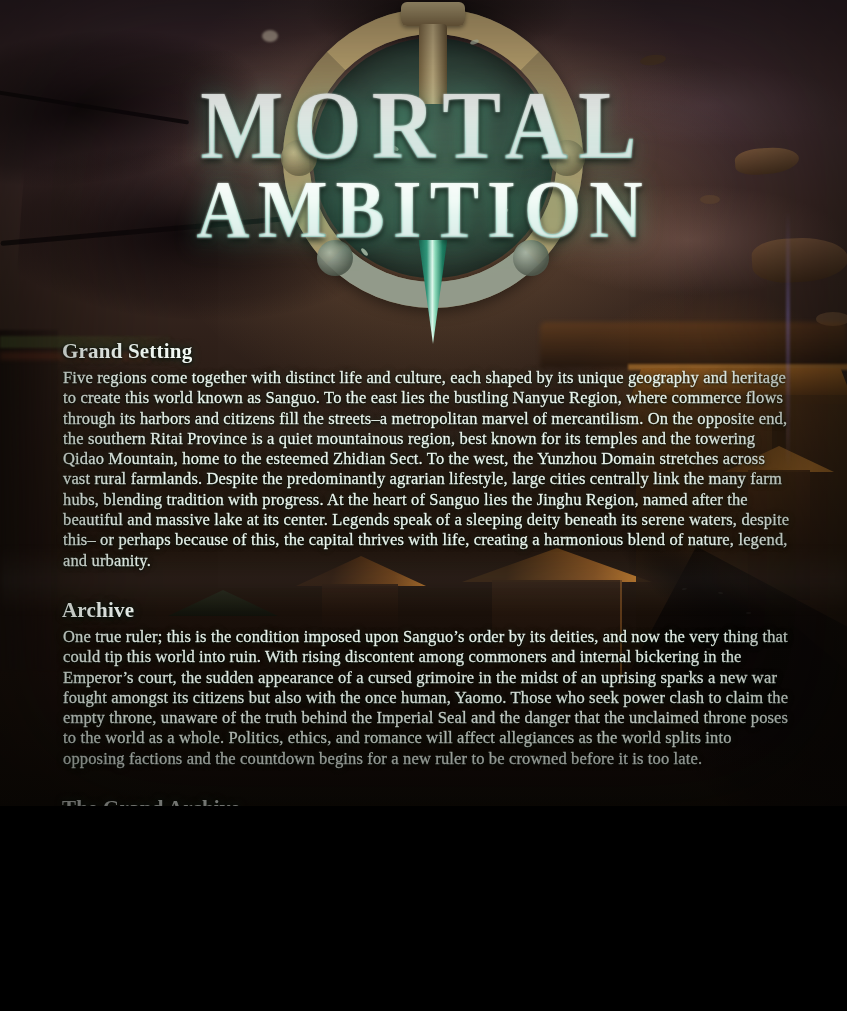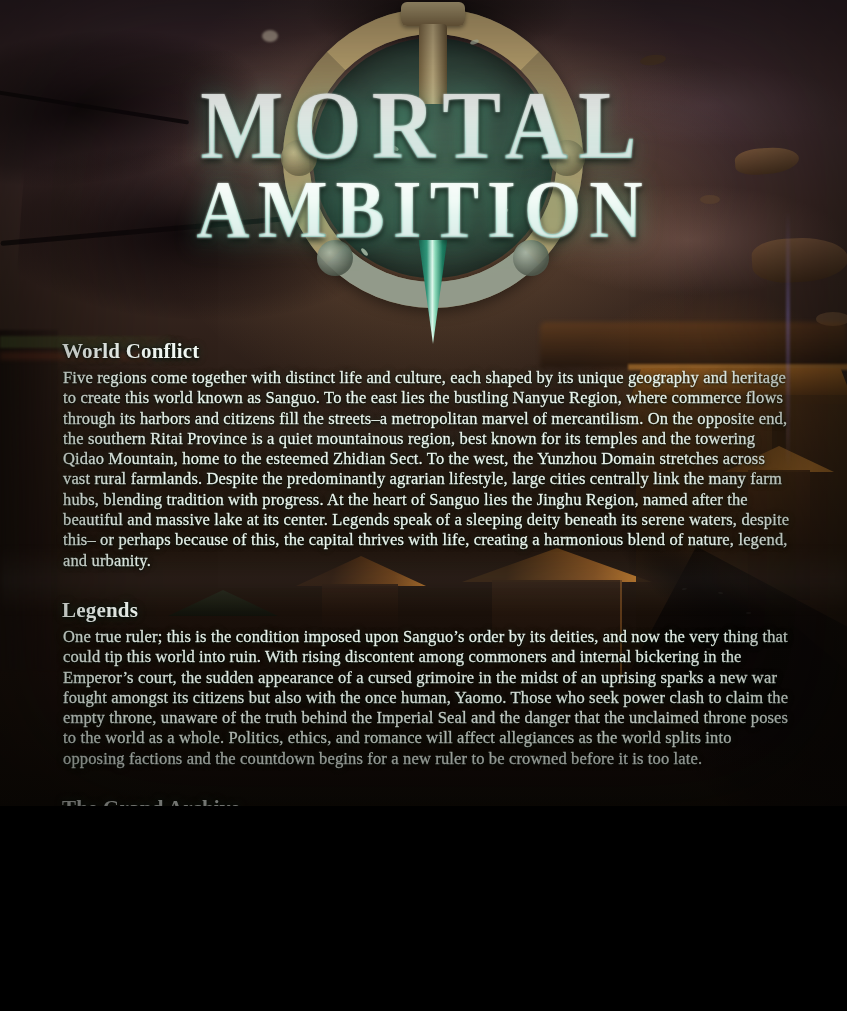--- a/index.html
+++ b/index.html
@@ -208,25 +208,25 @@
   <div class="layer petal petal-3"></div>
   <div class="layer petal petal-4"></div>
 
   <div class="logo">
     <span class="logo-line logo-l1">MORTAL</span>
     <span class="logo-line logo-l2">AMBITION</span>
   </div>
 
   <div class="content">
     <div class="section">
-      <h2 class="section-heading">World Conflict</h2>
+      <h2 class="section-heading">Grand Setting</h2>
       <p class="section-body">Five regions come together with distinct life and culture, each shaped by its unique geography and heritage to create this world known as Sanguo. To the east lies the bustling Nanyue Region, where commerce flows through its harbors and citizens fill the streets–a metropolitan marvel of mercantilism. On the opposite end, the southern Ritai Province is a quiet mountainous region, best known for its temples and the towering Qidao Mountain, home to the esteemed Zhidian Sect. To the west, the Yunzhou Domain stretches across vast rural farmlands. Despite the predominantly agrarian lifestyle, large cities centrally link the many farm hubs, blending tradition with progress. At the heart of Sanguo lies the Jinghu Region, named after the beautiful and massive lake at its center. Legends speak of a sleeping deity beneath its serene waters, despite this– or perhaps because of this, the capital thrives with life, creating a harmonious blend of nature, legend, and urbanity.</p>
     </div>
     <div class="section">
-      <h2 class="section-heading">Legends</h2>
+      <h2 class="section-heading">Archive</h2>
       <p class="section-body">One true ruler; this is the condition imposed upon Sanguo’s order by its deities, and now the very thing that could tip this world into ruin. With rising discontent among commoners and internal bickering in the Emperor’s court, the sudden appearance of a cursed grimoire in the midst of an uprising sparks a new war fought amongst its citizens but also with the once human, Yaomo. Those who seek power clash to claim the empty throne, unaware of the truth behind the Imperial Seal and the danger that the unclaimed throne poses to the world as a whole. Politics, ethics, and romance will affect allegiances as the world splits into opposing factions and the countdown begins for a new ruler to be crowned before it is too late.</p>
     </div>
     <div class="section">
       <h2 class="section-heading">The Grand Archive</h2>
       <p class="section-body">Now, the Champions have arrived from the Grand Archive to find and anoint the one true ruler of Sanguo. Some bear the experience of having saved other worlds, while others shoulder the burdens of their past, each with their own understandings and ideas of how to save this warring world. However, regardless of their approach, each Champion has the same goal in mind: save Sanguo and take one step closer to godhood. As they attune and adapt to their new surroundings, they will uncover the secrets of Sanguo, find new purpose, and make surprising alliances. But with romance, ego, and faith being challenged, will the Champions be able to call themselves heroes, let alone save this world?</p>
     </div>
   </div>
 
   <div class="layer bottom-shade"></div>
   <div class="layer vignette"></div>

